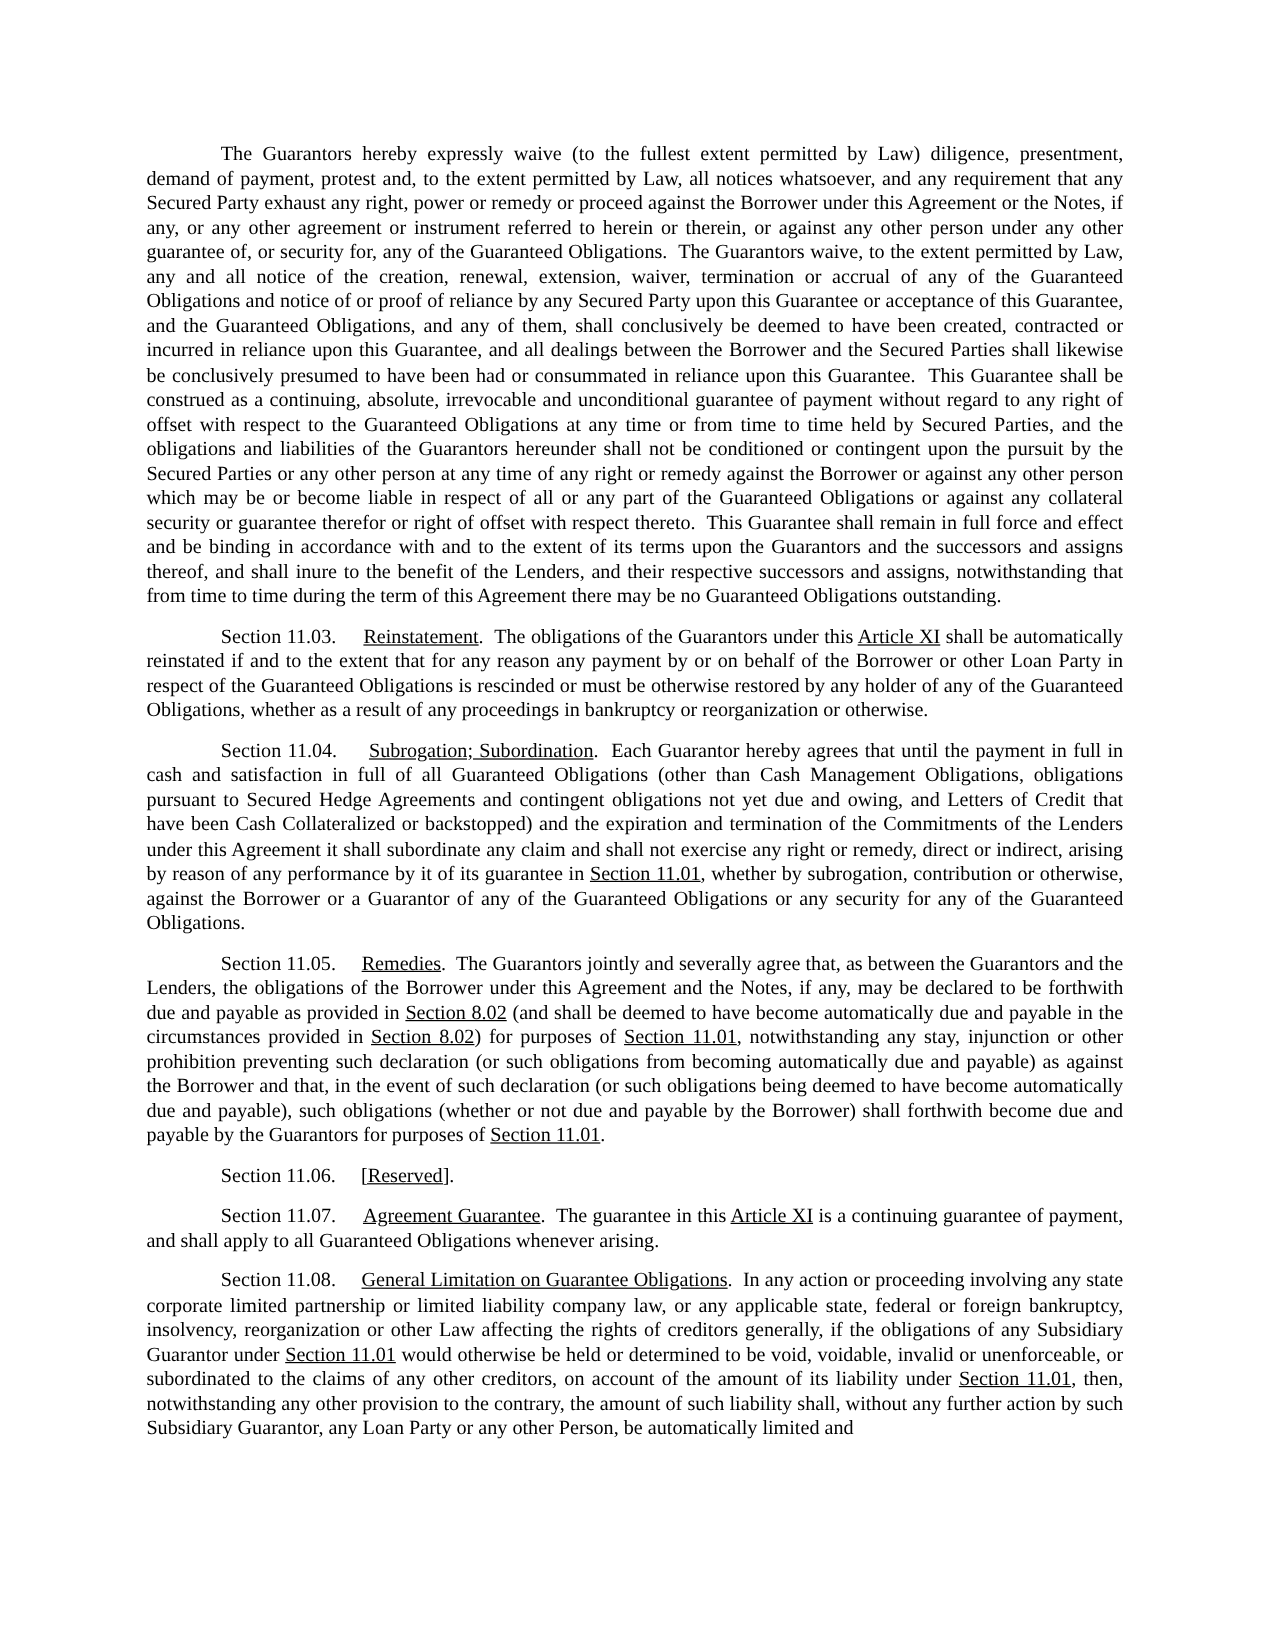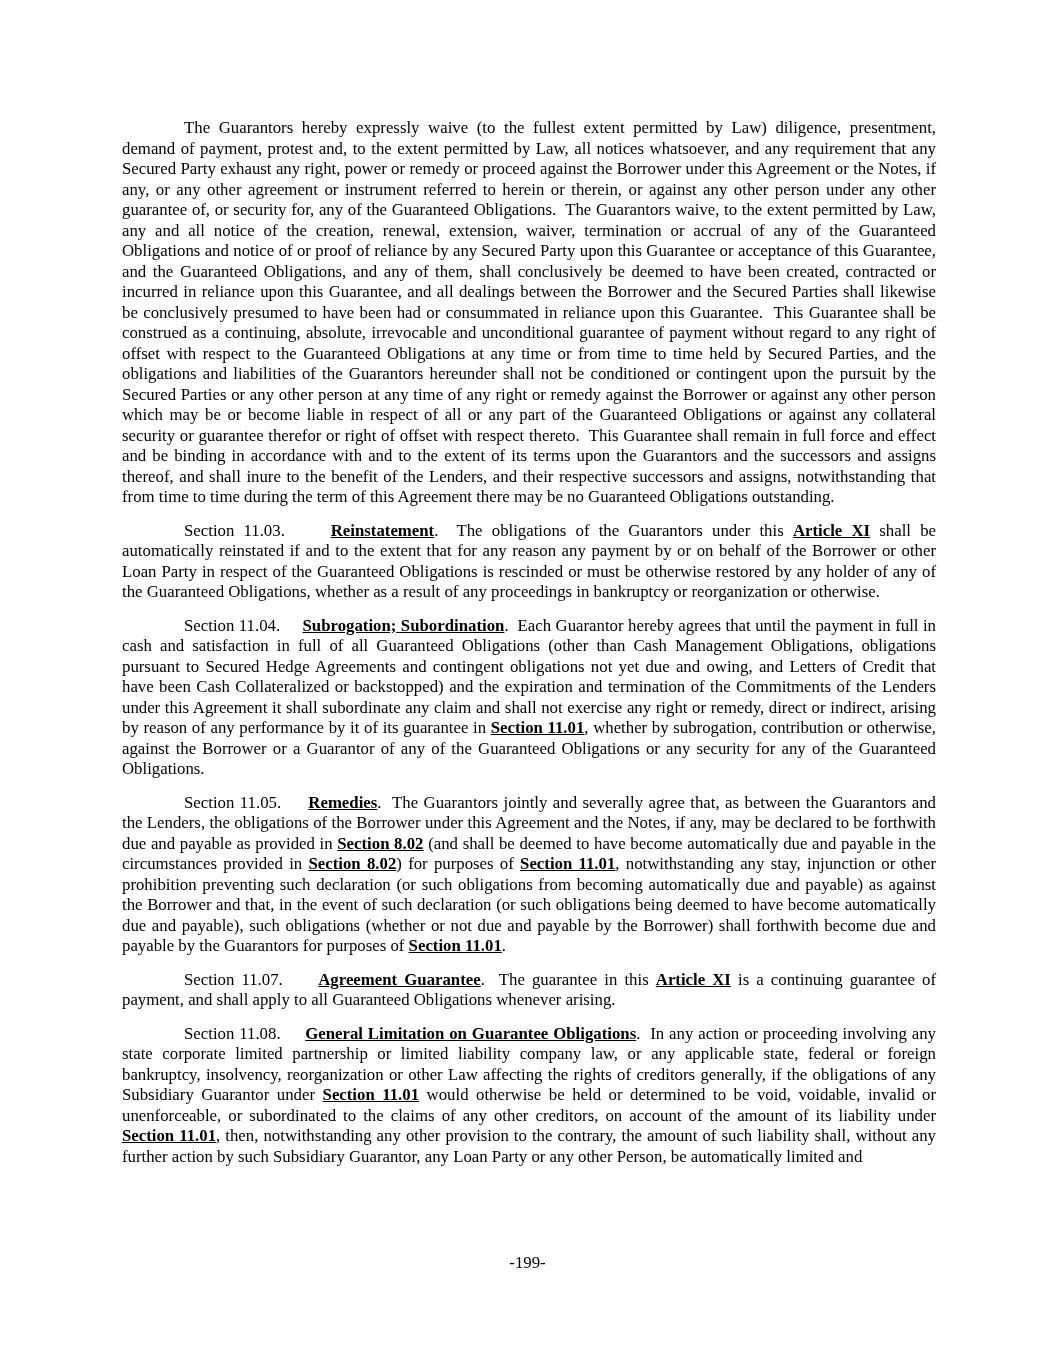--- a/index.html
+++ b/index.html
@@ -26,40 +26,37 @@
     margin: 0 0 13px 0;
     text-indent: 62px;
     text-align: justify;
     font-size: 16.8px;
     line-height: 20.5px;
     hyphens: auto;
     -webkit-hyphens: auto;
   }
   .u {
     text-decoration: underline;
-    font-weight: bold;
   }
   .footer {
     position: absolute;
     left: 0;
     top: 1253px;
     width: 100%;
     text-align: center;
     font-size: 16.8px;
     line-height: 20.5px;
   }
 </style>
 </head>
 <body>
 
 <div class="page">
   <div class="content">
       <p class="para"><span>The Guarantors hereby expressly waive (to the fullest extent permitted by Law) diligence, presentment, demand of payment, protest and, to the extent permitted by Law, all notices whatsoever, and any requirement that any Secured Party exhaust any right, power or remedy or proceed against the Borrower under this Agreement or the Notes, if any, or any other agreement or instrument referred to herein or therein, or against any other person under any other guarantee of, or security for, any of the Guaranteed Obligations.&nbsp; The Guarantors waive, to the extent permitted by Law, any and all notice of the creation, renewal, extension, waiver, termination or accrual of any of the Guaranteed Obligations and notice of or proof of reliance by any Secured Party upon this Guarantee or acceptance of this Guarantee, and the Guaranteed Obligations, and any of them, shall conclusively be deemed to have been created, contracted or incurred in reliance upon this Guarantee, and all dealings between the Borrower and the Secured Parties shall likewise be conclusively presumed to have been had or consummated in reliance upon this Guarantee.&nbsp; This Guarantee shall be construed as a continuing, absolute, irrevocable and unconditional guarantee of payment without regard to any right of offset with respect to the Guaranteed Obligations at any time or from time to time held by Secured Parties, and the obligations and liabilities of the Guarantors hereunder shall not be conditioned or contingent upon the pursuit by the Secured Parties or any other person at any time of any right or remedy against the Borrower or against any other person which may be or become liable in respect of all or any part of the Guaranteed Obligations or against any collateral security or guarantee therefor or right of offset with respect thereto.&nbsp; This Guarantee shall remain in full force and effect and be binding in accordance with and to the extent of its terms upon the Guarantors and the successors and assigns thereof, and shall inure to the benefit of the Lenders, and their respective successors and assigns, notwithstanding that from time to time during the term of this Agreement there may be no Guaranteed Obligations outstanding.</span></p>
       <p class="para"><span>Section 11.03.&nbsp;&nbsp;&nbsp;&nbsp;&nbsp;</span><span class="u">Reinstatement</span><span>.&nbsp; The obligations of the Guarantors under this </span><span class="u">Article XI</span><span> shall be automatically reinstated if and to the extent that for any reason any payment by or on behalf of the Borrower or other Loan Party in respect of the Guaranteed Obligations is rescinded or must be otherwise restored by any holder of any of the Guaranteed Obligations, whether as a result of any proceedings in bankruptcy or reorganization or otherwise.</span></p>
       <p class="para"><span>Section 11.04.&nbsp;&nbsp;&nbsp;&nbsp;&nbsp;</span><span class="u">Subrogation; Subordination</span><span>.&nbsp; Each Guarantor hereby agrees that until the payment in full in cash and satisfaction in full of all Guaranteed Obligations (other than Cash Management Obligations, obligations pursuant to Secured Hedge Agreements and contingent obligations not yet due and owing, and Letters of Credit that have been Cash Collateralized or backstopped) and the expiration and termination of the Commitments of the Lenders under this Agreement it shall subordinate any claim and shall not exercise any right or remedy, direct or indirect, arising by reason of any performance by it of its guarantee in </span><span class="u">Section 11.01</span><span>, whether by subrogation, contribution or otherwise, against the Borrower or a Guarantor of any of the Guaranteed Obligations or any security for any of the Guaranteed Obligations.</span></p>
       <p class="para"><span>Section 11.05.&nbsp;&nbsp;&nbsp;&nbsp;&nbsp;</span><span class="u">Remedies</span><span>.&nbsp; The Guarantors jointly and severally agree that, as between the Guarantors and the Lenders, the obligations of the Borrower under this Agreement and the Notes, if any, may be declared to be forthwith due and payable as provided in </span><span class="u">Section 8.02</span><span> (and shall be deemed to have become automatically due and payable in the circumstances provided in </span><span class="u">Section 8.02</span><span>) for purposes of </span><span class="u">Section 11.01</span><span>, notwithstanding any stay, injunction or other prohibition preventing such declaration (or such obligations from becoming automatically due and payable) as against the Borrower and that, in the event of such declaration (or such obligations being deemed to have become automatically due and payable), such obligations (whether or not due and payable by the Borrower) shall forthwith become due and payable by the Guarantors for purposes of </span><span class="u">Section 11.01</span><span>.</span></p>
+      <p class="para"><span>Section 11.06.&nbsp;&nbsp;&nbsp;&nbsp;&nbsp;</span><span class="u">[Reserved]</span><span>.</span></p>
       <p class="para"><span>Section 11.07.&nbsp;&nbsp;&nbsp;&nbsp;&nbsp;</span><span class="u">Agreement Guarantee</span><span>.&nbsp; The guarantee in this </span><span class="u">Article XI</span><span> is a continuing guarantee of payment, and shall apply to all Guaranteed Obligations whenever arising.</span></p>
       <p class="para"><span>Section 11.08.&nbsp;&nbsp;&nbsp;&nbsp;&nbsp;</span><span class="u">General Limitation on Guarantee Obligations</span><span>.&nbsp; In any action or proceeding involving any state corporate limited partnership or limited liability company law, or any applicable state, federal or foreign bankruptcy, insolvency, reorganization or other Law affecting the rights of creditors generally, if the obligations of any Subsidiary Guarantor under </span><span class="u">Section 11.01</span><span> would otherwise be held or determined to be void, voidable, invalid or unenforceable, or subordinated to the claims of any other creditors, on account of the amount of its liability under </span><span class="u">Section 11.01</span><span>, then, notwithstanding any other provision to the contrary, the amount of such liability shall, without any further action by such Subsidiary Guarantor, any Loan Party or any other Person, be automatically limited and</span></p>
     </div>
-  <div class="footer">
-    <span>-199-</span>
-  </div>
 </div>
 
 </body></html>

